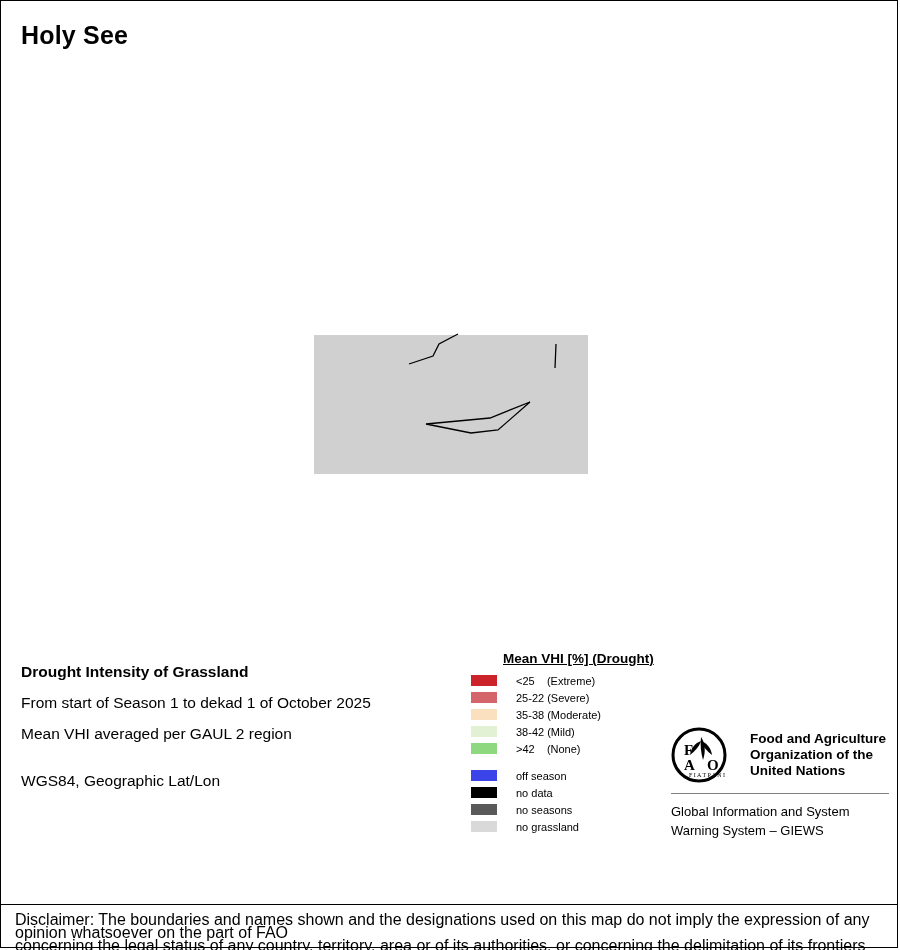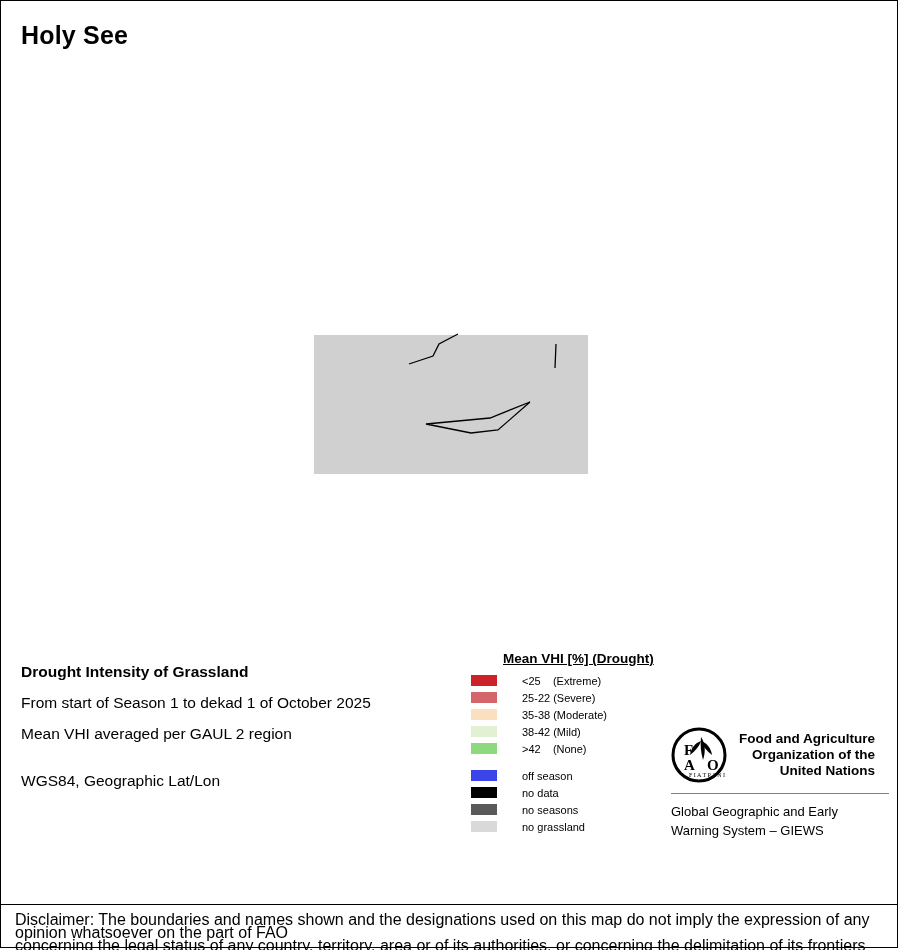--- a/index.html
+++ b/index.html
@@ -96,21 +96,21 @@
     align-items: center;
     height: 17px;
   }
   .legend-swatch {
     width: 26px;
     height: 11px;
     flex: 0 0 26px;
   }
   .legend-label {
     font-size: 11px;
-    margin-left: 25px;
+    margin-left: 19px;
     white-space: pre;
   }
   #legend-gap {
     height: 10px;
   }
 
   
   #fao-block {
     position: absolute;
     left: 670px;
@@ -120,25 +120,24 @@
   #fao-top {
     display: flex;
     align-items: center;
   }
   #fao-logo {
     flex: 0 0 56px;
     width: 56px;
     height: 56px;
   }
   #fao-org-name {
-    margin-left: 12px;
+    margin-left: 23px;
     font-size: 13.5px;
     font-weight: bold;
     line-height: 16px;
-    text-align: right;
   }
   #fao-divider {
     margin-top: 10px;
     border-top: 1px solid #808080;
     width: 218px;
   }
   #fao-system-name {
     margin-top: 8px;
     font-size: 13px;
     line-height: 19px;
@@ -242,21 +241,21 @@
         <text x="18" y="50" font-family="Liberation Serif, serif" font-size="6" fill="#000000">F I A T   P A N I S</text>
       </svg>
       <div id="fao-org-name">
         <div>Food and Agriculture</div>
         <div>Organization of the</div>
         <div>United Nations</div>
       </div>
     </div>
     <div id="fao-divider"></div>
     <div id="fao-system-name">
-      <div>Global Geographic and Early</div>
+      <div>Global Information and System</div>
       <div>Warning System – GIEWS</div>
     </div>
   </div>
 
   <div id="disclaimer">
     <div id="disclaimer-text">
       <div>Disclaimer: The boundaries and names shown and the designations used on this map do not imply the expression of any opinion whatsoever on the part of FAO</div>
       <div>concerning the legal status of any country, territory, area or of its authorities, or concerning the delimitation of its frontiers and boundaries.</div>
     </div>
   </div>

